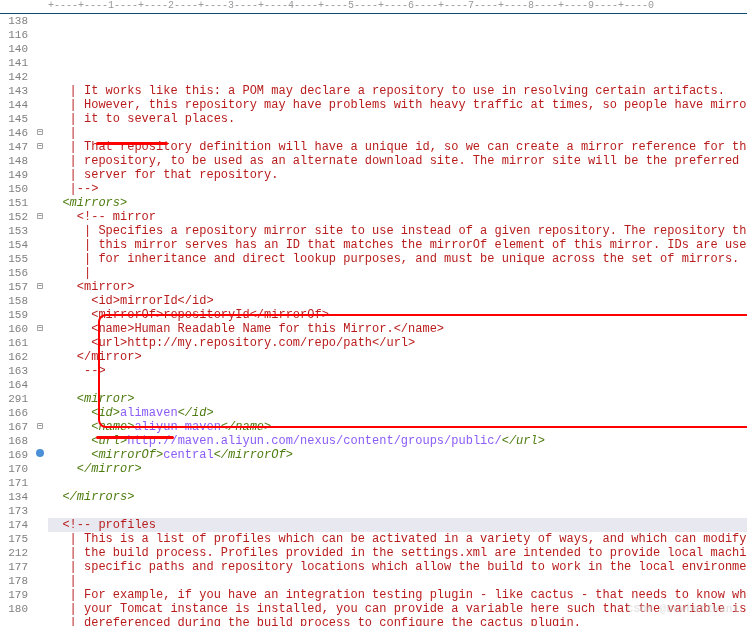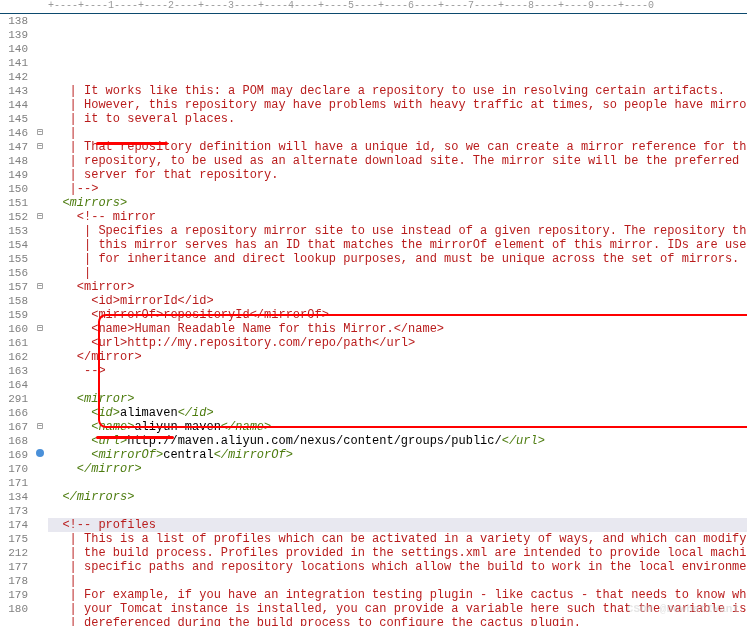--- a/index.html
+++ b/index.html
@@ -46,21 +46,21 @@
 }
 .fold-col div { height: 14px; line-height: 14px; text-align: center; }
 .code {
   flex: 1;
   white-space: pre;
   position: relative;
 }
 .line { height: 14px; line-height: 14px; }
 .cmt { color: #b91c1c; }
 .tag { color: #4d7c0f; font-style: italic; }
-.txt { color: #000000; }
+.txt { color: #8b5cf6; }
 .red-box {
   position: absolute;
   border: 2px solid #ff0000;
   border-radius: 8px;
   pointer-events: none;
 }
 .red-underline {
   position: absolute;
   height: 3px;
   background: #ff0000;
@@ -86,21 +86,21 @@
 .cursor-line { background: #e8e8f0; }
 </style>
 </head>
 <body>
 
 <div class="ruler">+----+----1----+----2----+----3----+----4----+----5----+----6----+----7----+----8----+----9----+----0</div>
 
 <div class="editor">
   <div class="gutter" id="gutter">
       <div>138</div>
-      <div>139</div>
+      <div>116</div>
       <div>140</div>
       <div>141</div>
       <div>142</div>
       <div>143</div>
       <div>144</div>
       <div>145</div>
       <div>146</div>
       <div>147</div>
       <div>148</div>
       <div>149</div>

